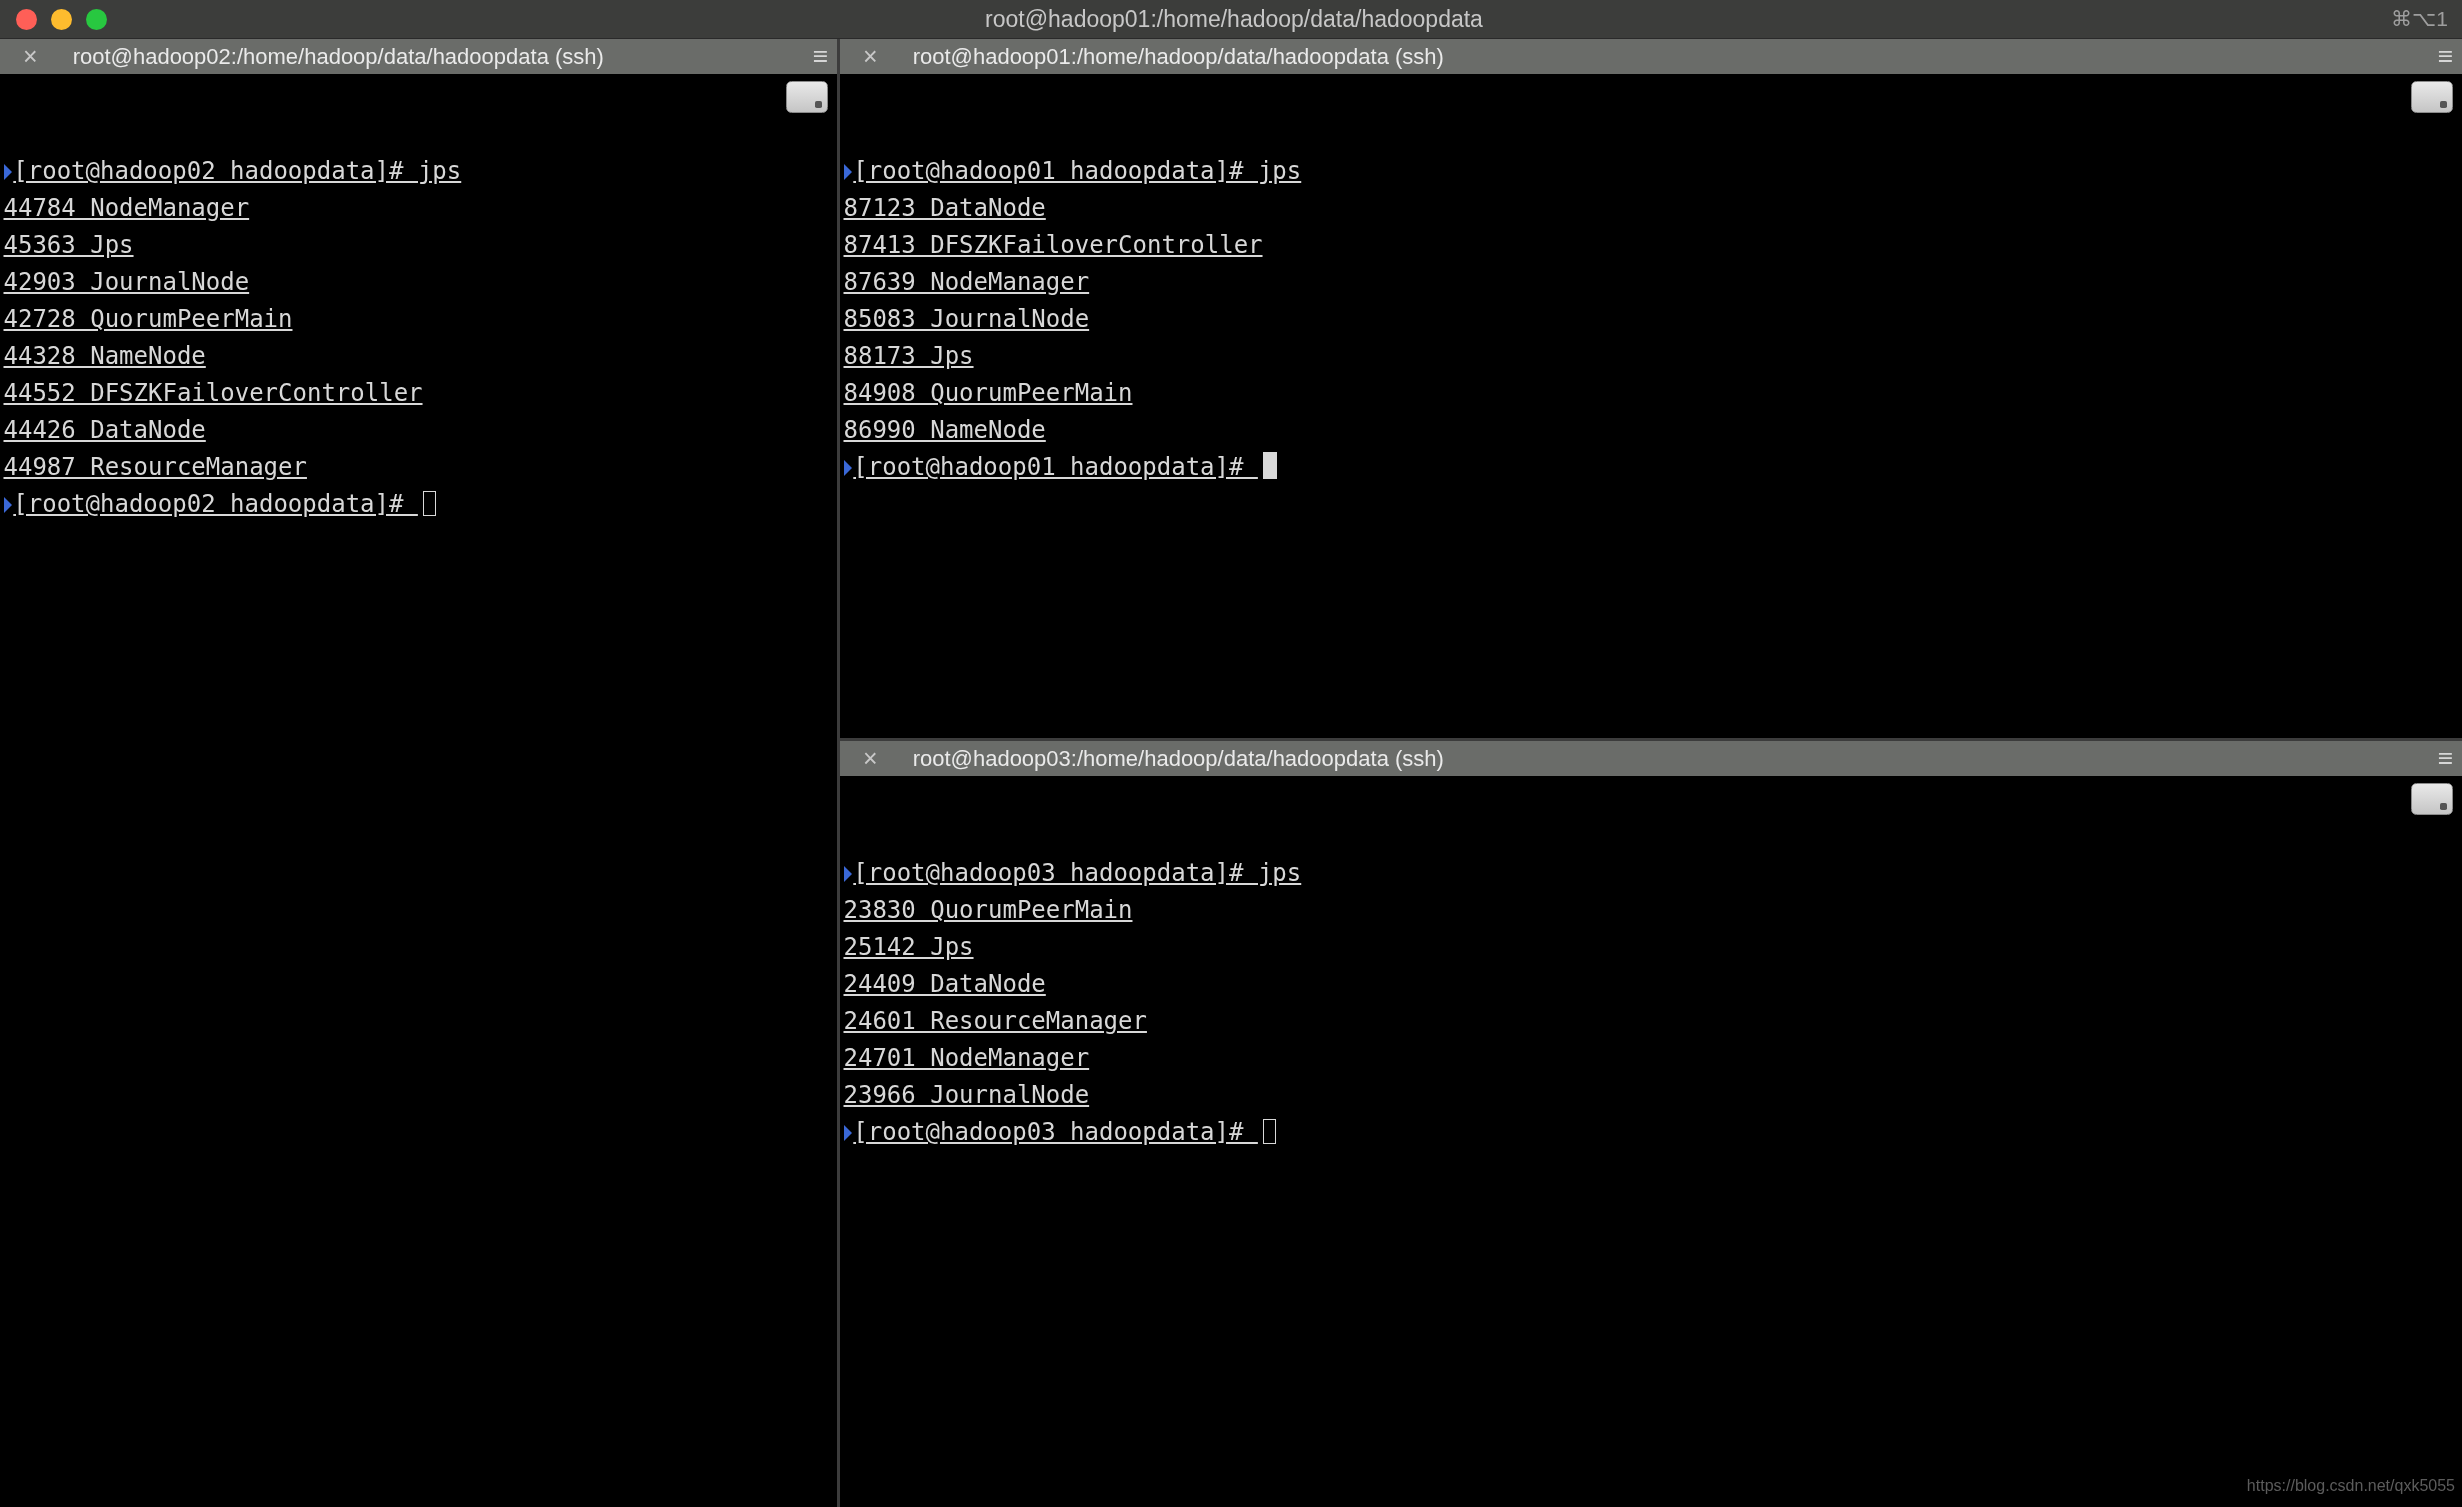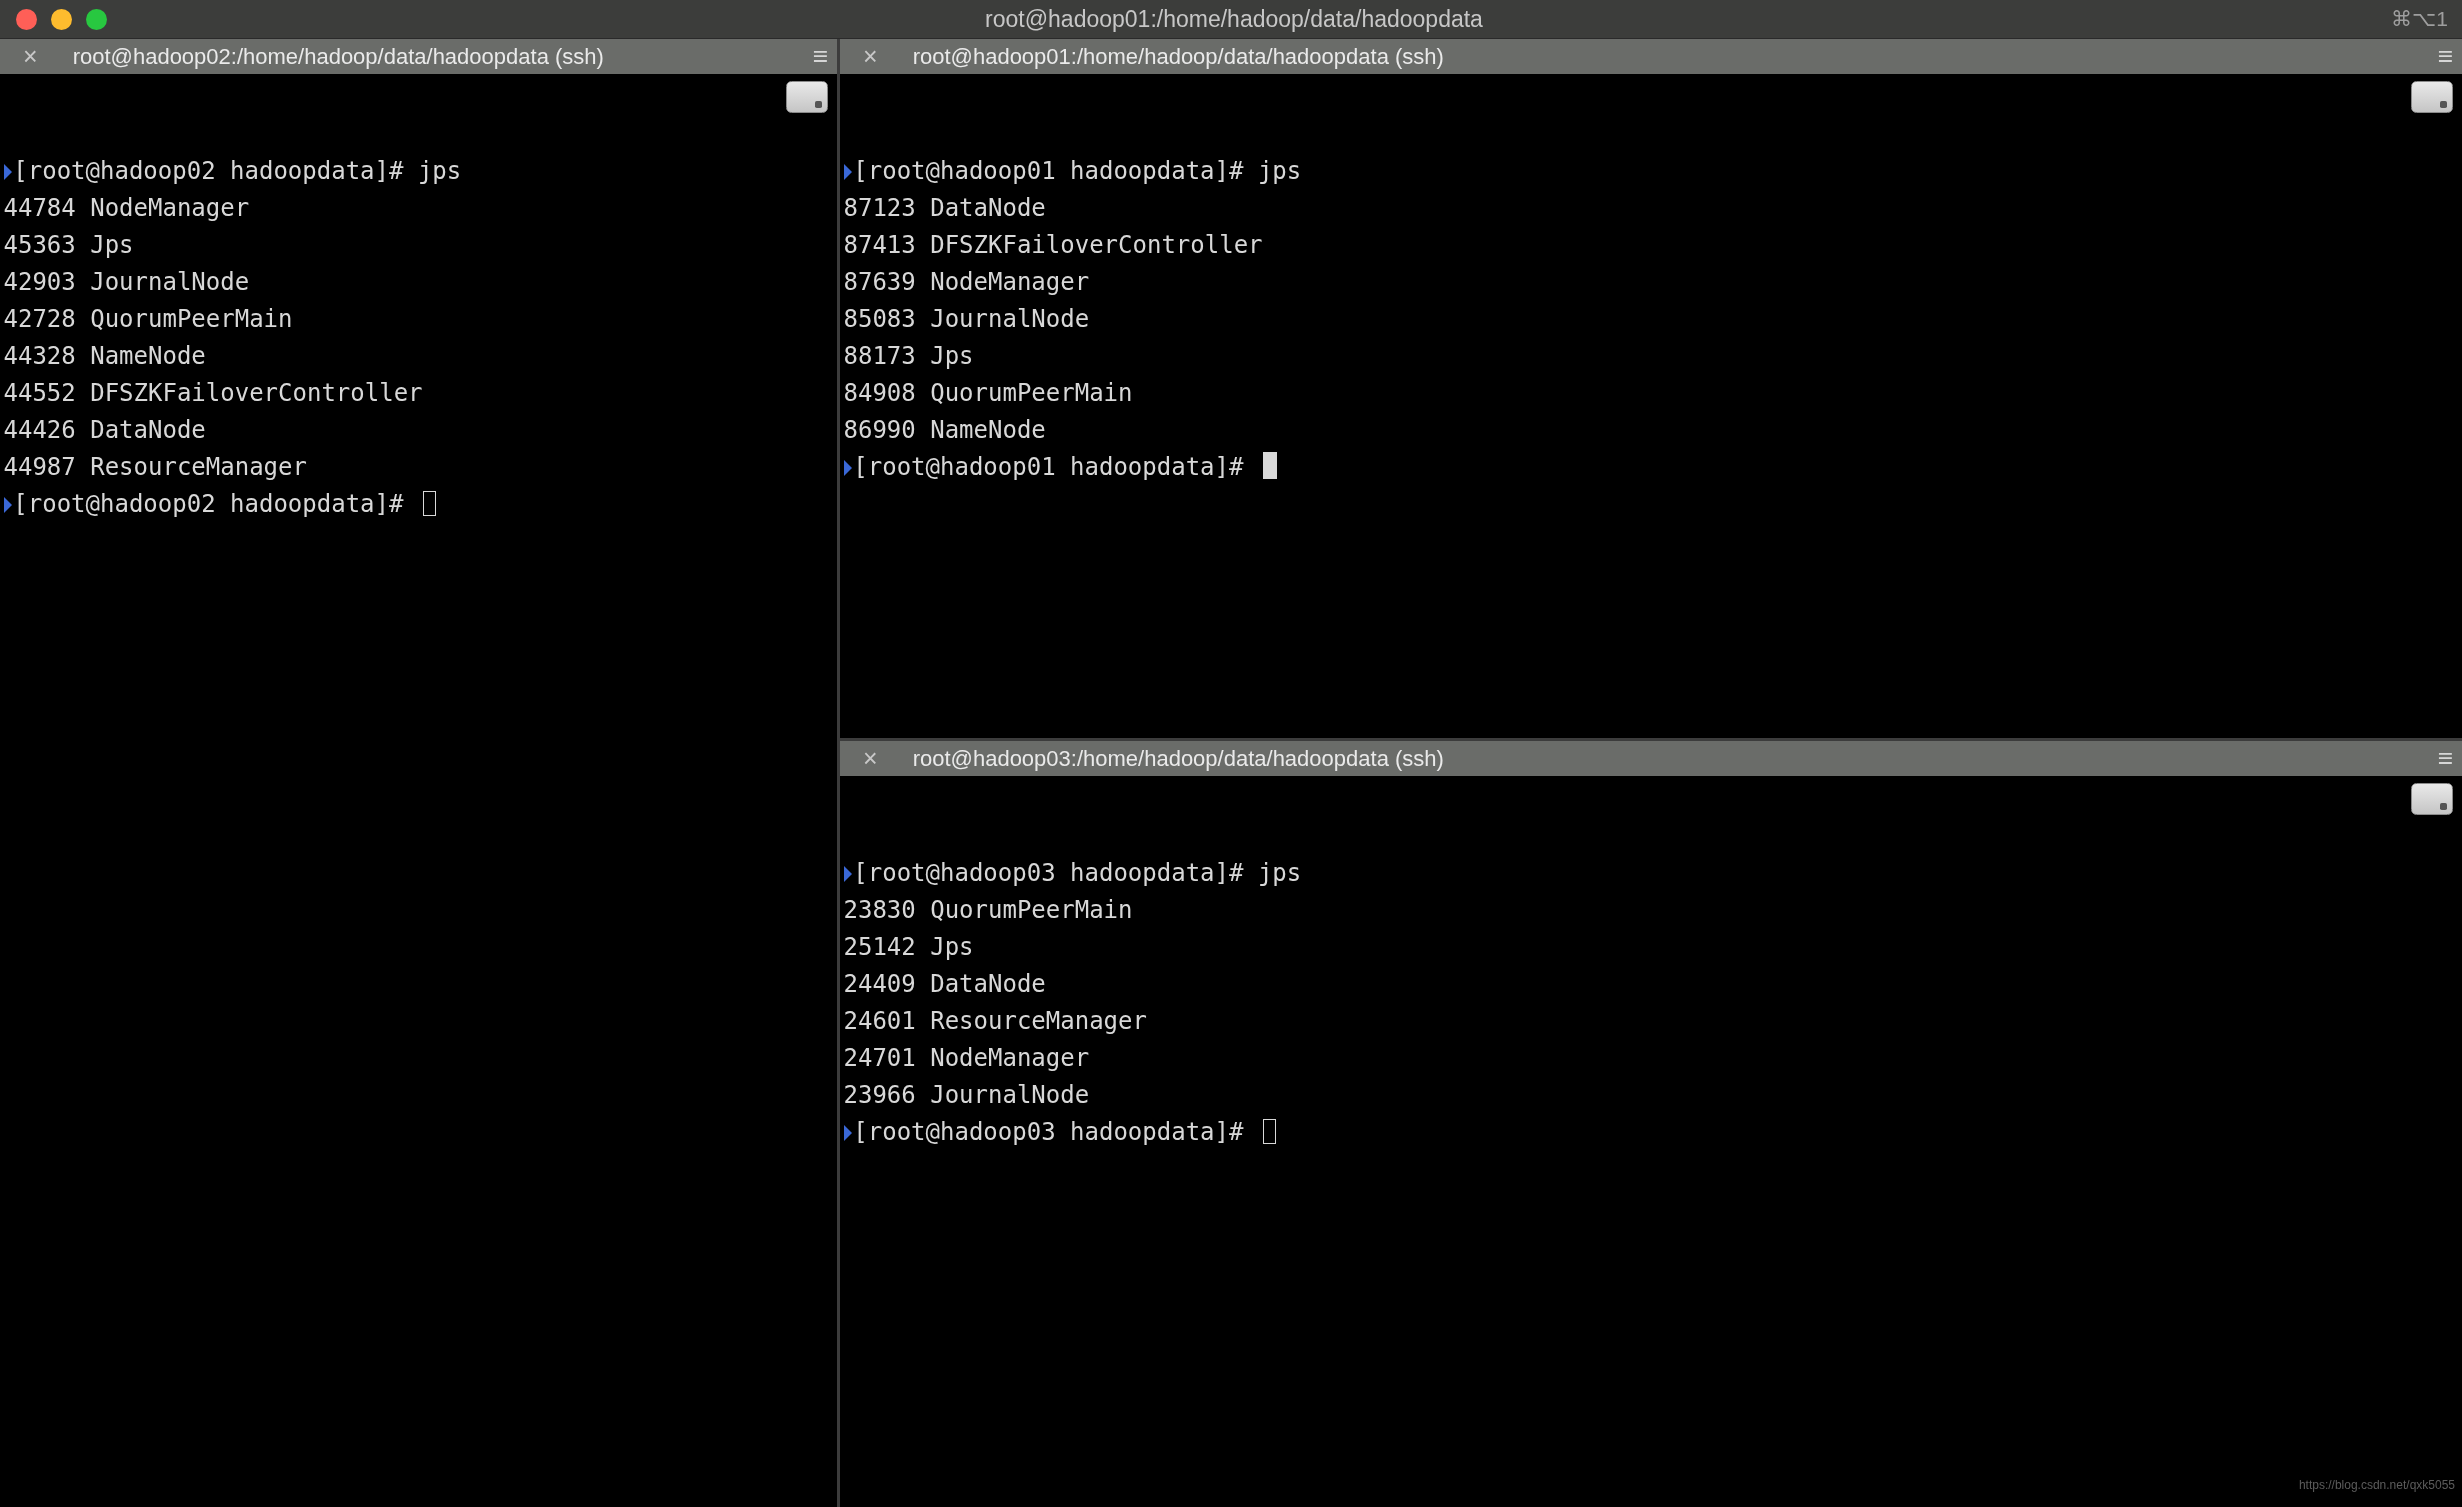--- a/index.html
+++ b/index.html
@@ -121,21 +121,21 @@
   }
   .term {
     flex: 1 1 auto;
     background: #000;
     padding: 5.3px 3.5px 5.3px 3.5px;
     overflow: hidden;
     position: relative;
     line-height: 37px;
     white-space: pre;
   }
-  .line { display: block; }
+  .line { display: block; text-decoration: underline; }
   .prompt-marker {
     display: inline-block;
     width: 0; height: 0;
     border-top: 8.8px solid transparent;
     border-bottom: 8.8px solid transparent;
     border-left: 8.8px solid #3a68d8;
     margin-right: 1.8px;
     vertical-align: -0.9px;
   }
   .cursor-block {
@@ -167,21 +167,21 @@
     content: "";
     position: absolute;
     right: 5.3px; bottom: 4.4px;
     width: 7px; height: 7px;
     background: #555;
     border-radius: 1.8px;
   }
   .watermark {
     position: absolute;
     right: 7px; bottom: 3.5px;
-    font-size: 12px;
+    font-size: 16px;
     color: #5c5c5c;
     font-family: Arial, sans-serif;
   }
 </style>
 </head>
 <body>
 
 <div class="window">
 
   <div class="titlebar">

